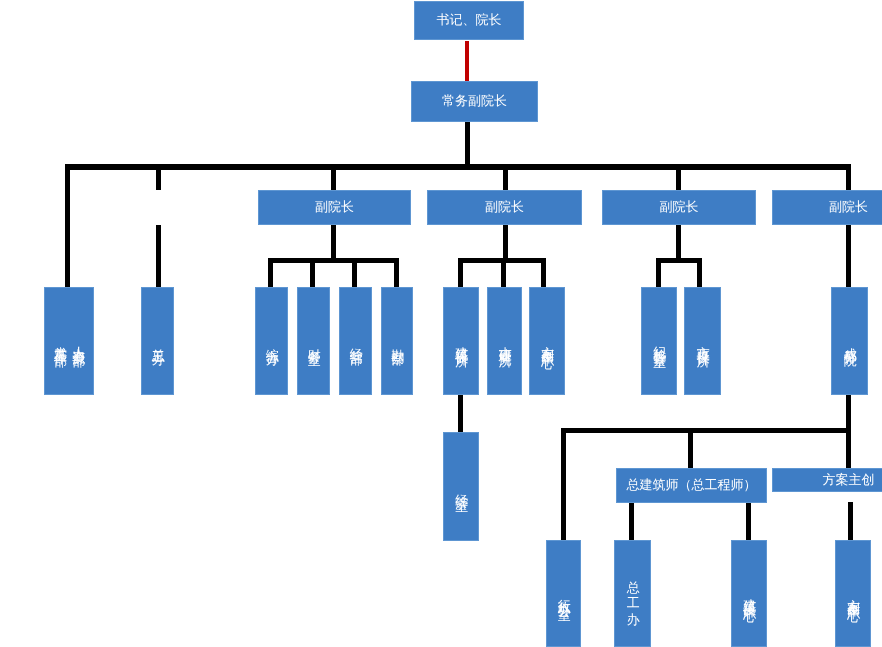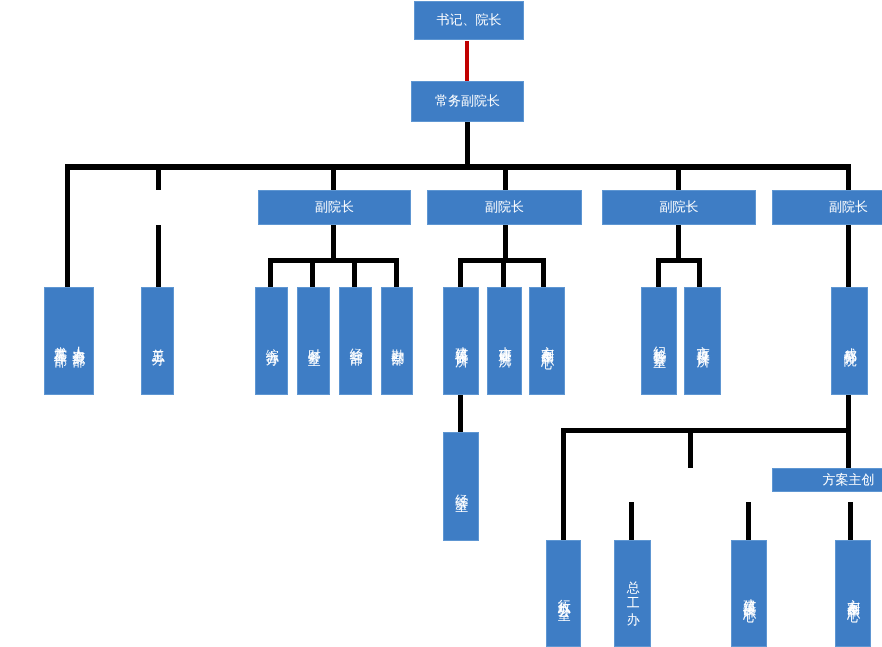--- a/index.html
+++ b/index.html
@@ -101,21 +101,21 @@
   <div class="line" style="left:517px;top:428px;width:290px;height:5px"></div>
   <div class="line" style="left:517px;top:432px;width:5px;height:108px"></div>
   <div class="line" style="left:644px;top:432px;width:5px;height:36px"></div>
   <div class="line" style="left:802px;top:432px;width:5px;height:36px"></div>
 
   <div class="line" style="left:585px;top:502px;width:5px;height:38px"></div>
   <div class="line" style="left:702px;top:502px;width:5px;height:38px"></div>
   <div class="line" style="left:804px;top:502px;width:5px;height:38px"></div>
 
   <div class="node" style="left:370px;top:1px;width:110px;height:39px">书记、院长</div>
-  <div class="node" style="left:367px;top:81px;width:113px;height:41px">常务副院长</div>
+  <div class="node" style="left:367px;top:81px;width:127px;height:41px">常务副院长</div>
 
   <div class="node" style="left:214px;top:190px;width:153px;height:35px">副院长</div>
   <div class="node" style="left:383px;top:190px;width:155px;height:35px">副院长</div>
   <div class="node" style="left:558px;top:190px;width:154px;height:35px">副院长</div>
   <div class="node" style="left:728px;top:190px;width:153px;height:35px">副院长</div>
 
   <div class="node combined" style="left:0px;top:287px;width:50px;height:108px">
     <span class="vcol">党群工作部</span>
     <span class="vcol">人力资源部</span>
   </div>
@@ -126,20 +126,21 @@
   <div class="node v" style="left:337px;top:287px;width:32px;height:108px">勘察部</div>
   <div class="node v" style="left:399px;top:287px;width:36px;height:108px">建筑设计所</div>
   <div class="node v" style="left:443px;top:287px;width:35px;height:108px">古建研究所</div>
   <div class="node v" style="left:485px;top:287px;width:36px;height:108px">方案创作中心</div>
   <div class="node v" style="left:597px;top:287px;width:36px;height:108px">纪检督察室</div>
   <div class="node v" style="left:640px;top:287px;width:37px;height:108px">市政设计所</div>
   <div class="node v" style="left:787px;top:287px;width:37px;height:108px">成都分院</div>
 
   <div class="node v" style="left:399px;top:432px;width:36px;height:109px">经济室</div>
 
+  <div class="node" style="left:572px;top:468px;width:151px;height:35px">总建筑师（总工程师）</div>
   <div class="node" style="left:728px;top:468px;width:153px;height:24px">方案主创</div>
 
   <div class="node v" style="left:502px;top:540px;width:35px;height:107px">行政办公室</div>
   <div class="node v spread" style="left:570px;top:540px;width:37px;height:107px">总工办</div>
   <div class="node v" style="left:687px;top:540px;width:36px;height:107px">建筑设计中心</div>
   <div class="node v" style="left:791px;top:540px;width:36px;height:107px">方案创作中心</div>
 
 </div>
 
 </body></html>

